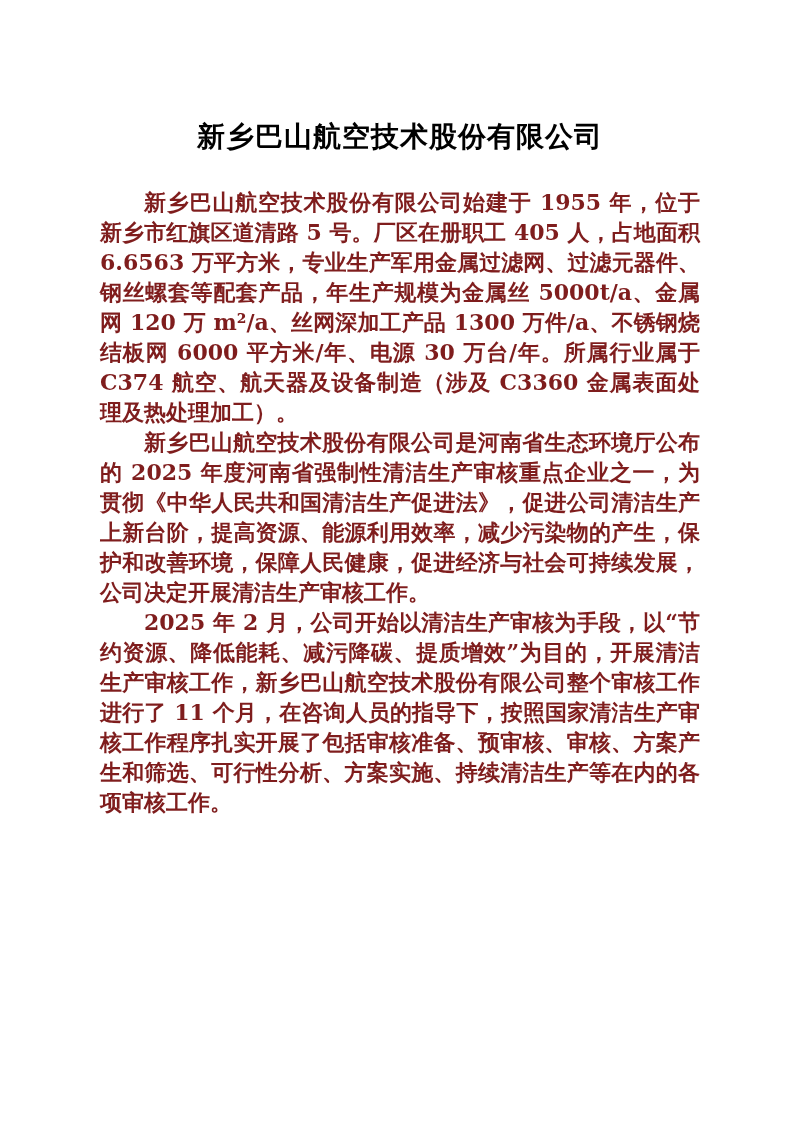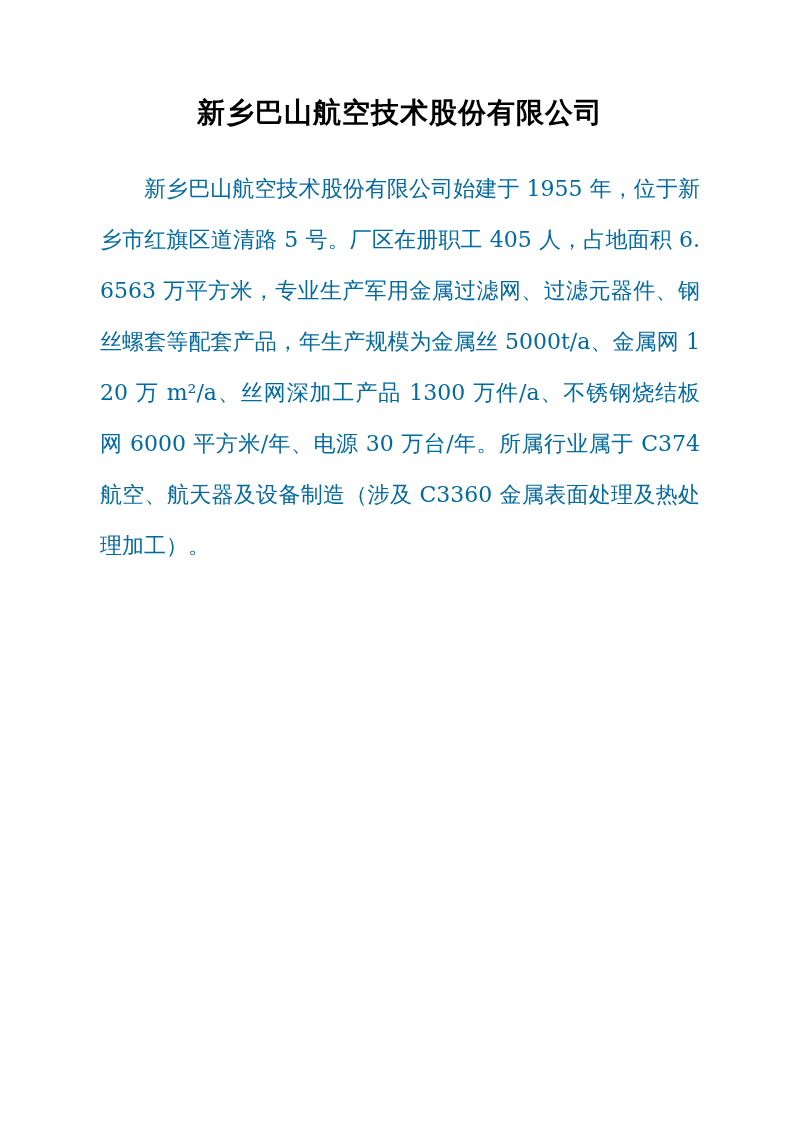--- a/index.html
+++ b/index.html
@@ -12,21 +12,21 @@
     position: relative;
     width: 800px;
     height: 1132px;
     margin: 0 auto;
     background: #ffffff;
     color: #000000;
     padding: 0 100px;
     overflow: hidden;
   }
   .title-block {
-    padding-top: 96px;
+    padding-top: 120px;
     text-align: center;
     font-family: "DejaVu Serif", "Liberation Serif", serif;
   }
   .title-line {
     margin: 0;
     font-size: 28px;
     line-height: 34px;
     font-weight: 700;
     letter-spacing: 1px;
     color: #000000;
@@ -34,34 +34,36 @@
   .title-line + .title-line {
     margin-top: 23px;
   }
   .body-block {
     margin-top: 33px;
     font-family: "DejaVu Serif", "Liberation Serif", serif;
   }
   .para {
     margin: 0;
     font-size: 22px;
-    line-height: 51px;
+    line-height: 30px;
     text-align: justify;
     text-indent: 2em;
-    color: #0369a1;
-    font-weight: 400;
+    color: #7f1d1d;
+    font-weight: 700;
     word-break: break-all;
   }
 </style>
 </head>
 <body>
 
 <div class="page">
 
   <div class="title-block">
     <h1 class="title-line">新乡巴山航空技术股份有限公司</h1>
   </div>
 
   <div class="body-block">
     <p class="para">新乡巴山航空技术股份有限公司始建于 1955 年，位于新乡市红旗区道清路 5 号。厂区在册职工 405 人，占地面积 6.6563 万平方米，专业生产军用金属过滤网、过滤元器件、钢丝螺套等配套产品，年生产规模为金属丝 5000t/a、金属网 120 万 m²/a、丝网深加工产品 1300 万件/a、不锈钢烧结板网 6000 平方米/年、电源 30 万台/年。所属行业属于 C374 航空、航天器及设备制造（涉及 C3360 金属表面处理及热处理加工）。</p>
+    <p class="para">新乡巴山航空技术股份有限公司是河南省生态环境厅公布的 2025 年度河南省强制性清洁生产审核重点企业之一，为贯彻《中华人民共和国清洁生产促进法》，促进公司清洁生产上新台阶，提高资源、能源利用效率，减少污染物的产生，保护和改善环境，保障人民健康，促进经济与社会可持续发展，公司决定开展清洁生产审核工作。</p>
+    <p class="para">2025 年 2 月，公司开始以清洁生产审核为手段，以“节约资源、降低能耗、减污降碳、提质增效”为目的，开展清洁生产审核工作，新乡巴山航空技术股份有限公司整个审核工作进行了 11 个月，在咨询人员的指导下，按照国家清洁生产审核工作程序扎实开展了包括审核准备、预审核、审核、方案产生和筛选、可行性分析、方案实施、持续清洁生产等在内的各项审核工作。</p>
   </div>
 
 </div>
 
 </body></html>

